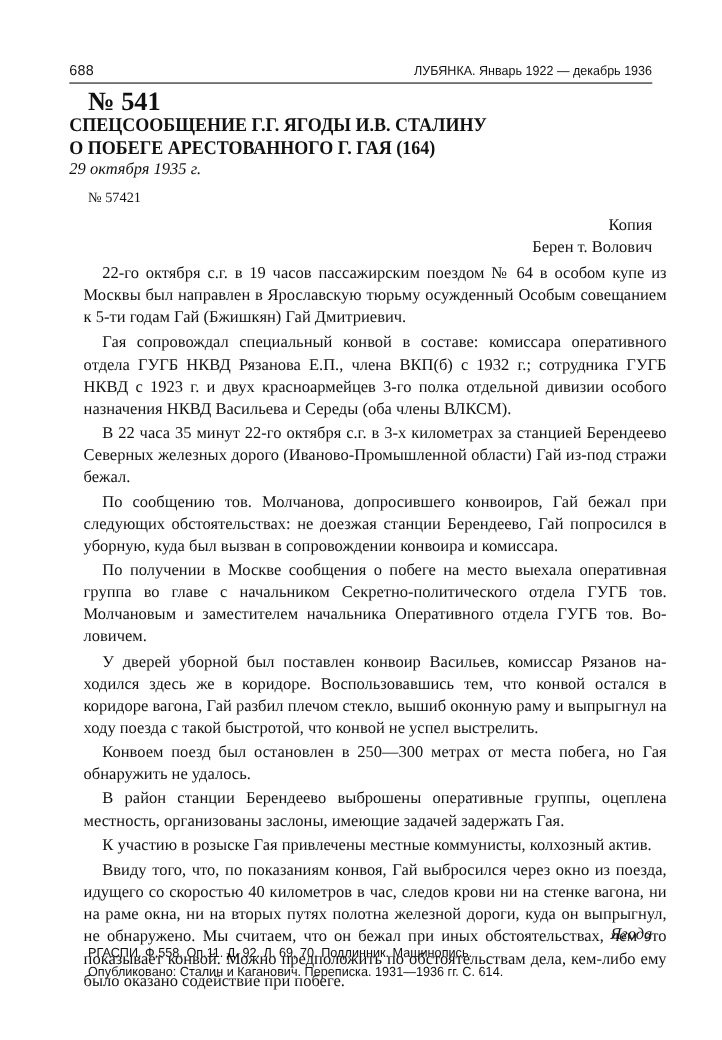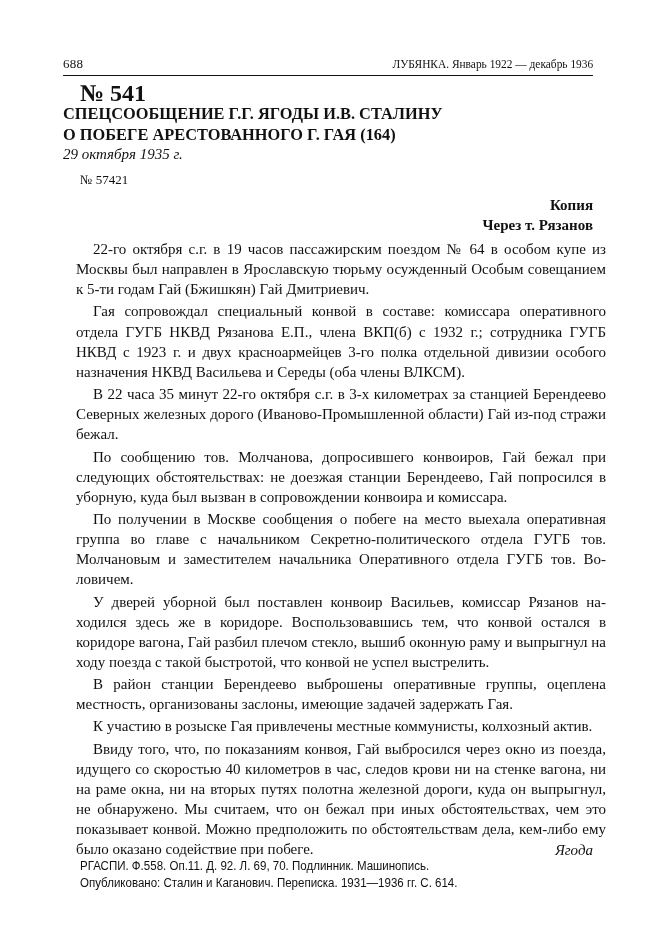--- a/index.html
+++ b/index.html
@@ -1,27 +1,27 @@
 <!DOCTYPE html>
 <html><head>
 <meta charset="utf-8">
 <style>
   html, body { margin: 0; padding: 0; background: #ffffff; }
   body { width: 656px; height: 945px; position: relative; overflow: hidden; color: #111; }
   .page { position: absolute; left: 63px; top: 0; width: 530px; }
   .running-head { position: absolute; top: 53px; left: 0; width: 530px; height: 22px;
-    font-family: Liberation Serif, serif; font-size: 13px; border-bottom: 1.5px solid #111; text-align: center; }
+    font-family: Liberation Sans, sans-serif; font-size: 13px; border-bottom: 1.5px solid #111; text-align: center; }
   .running-head .pnum { position: absolute; left: 0; top: 3px; letter-spacing: 0.2px; }
   .running-head .rtitle { position: absolute; right: 0; top: 4px; font-size: 12px; transform: scaleX(0.95); transform-origin: right; }
   .doc-number { position: absolute; top: 80px; left: 17px; font-family: "Liberation Serif", serif; font-weight: bold; font-size: 24px; }
   .doc-title { position: absolute; top: 103px; left: 0; width: 530px; font-family: "Liberation Serif", serif; font-weight: bold;
     font-size: 17.6px; line-height: 21px; transform: scaleX(0.93); transform-origin: left; white-space: nowrap; }
   .doc-date { position: absolute; top: 146px; left: 0; font-family: "Liberation Serif", serif; font-style: italic; font-size: 15px; }
   .reg-no { position: absolute; top: 172px; left: 17px; font-family: "Liberation Serif", serif; font-size: 13px; }
-  .copy-mark { position: absolute; top: 195px; right: 0; text-align: right; font-family: "Liberation Serif", serif; font-size: 15px; line-height: 20px; font-weight: bold; }
+  .copy-mark { position: absolute; top: 195px; right: 0; text-align: right; font-family: "Liberation Serif", serif; font-size: 15px; line-height: 20px; }
   .body-text { position: absolute; top: 239px; left: 0; width: 530px; font-family: "Liberation Serif", serif; font-size: 15px;
     line-height: 20.1px; text-align: justify; margin-left: 13px; }
   .body-text p { margin: 0 0 2.2px 0; text-indent: 17px; hyphens: manual; }
   .signature { position: absolute; top: 842px; right: 0; font-family: "Liberation Serif", serif; font-style: italic; font-weight: normal; font-size: 15px; }
   .archive { position: absolute; top: 858px; left: 17px; font-family: "Liberation Sans", sans-serif; font-size: 12px; line-height: 17px;
     transform: scaleX(0.96); transform-origin: left; white-space: nowrap; }
 </style>
 </head>
 <body>
 
@@ -38,30 +38,31 @@
     <div>СПЕЦСООБЩЕНИЕ Г.Г. ЯГОДЫ И.В. СТАЛИНУ</div>
     <div>О ПОБЕГЕ АРЕСТОВАННОГО Г. ГАЯ (164)</div>
   </div>
 
   <div class="doc-date">29 октября 1935 г.</div>
 
   <div class="reg-no">№ 57421</div>
 
   <div class="copy-mark">
     <div>Копия</div>
-    <div>Через т. Рязанов</div>
+    <div>Берен т. Волович</div>
   </div>
 
   <div class="body-text">
     <p>22-го октября с.г. в 19 часов пассажирским поездом № 64 в особом купе из Москвы был направлен в Ярославскую тюрьму осужденный Особым со­вещанием к 5-ти годам Гай (Бжишкян) Гай Дмитриевич.</p>
     <p>Гая сопровождал специальный конвой в составе: комиссара оперативного отдела ГУГБ НКВД Рязанова Е.П., члена ВКП(б) с 1932 г.; сотрудника ГУГБ НКВД с 1923 г. и двух красноармейцев 3-го полка отдельной дивизии особого назначения НКВД Васильева и Середы (оба члены ВЛКСМ).</p>
     <p>В 22 часа 35 минут 22-го октября с.г. в 3-х километрах за станцией Берен­деево Северных железных дорого (Иваново-Промышленной области) Гай из-под стражи бежал.</p>
     <p>По сообщению тов. Молчанова, допросившего конвоиров, Гай бежал при следующих обстоятельствах: не доезжая станции Берендеево, Гай попросился в уборную, куда был вызван в сопровождении конвоира и комиссара.</p>
     <p>По получении в Москве сообщения о побеге на место выехала оперативная группа во главе с начальником Секретно-политического отдела ГУГБ тов. Молчановым и заместителем начальника Оперативного отдела ГУГБ тов. Во­ловичем.</p>
     <p>У дверей уборной был поставлен конвоир Васильев, комиссар Рязанов на­ходился здесь же в коридоре. Воспользовавшись тем, что конвой остался в коридоре вагона, Гай разбил плечом стекло, вышиб оконную раму и выпрыг­нул на ходу поезда с такой быстротой, что конвой не успел выстрелить.</p>
+    <p>Конвоем поезд был остановлен в 250—300 метрах от места побега, но Гая обнаружить не удалось.</p>
     <p>В район станции Берендеево выброшены оперативные группы, оцеплена местность, организованы заслоны, имеющие задачей задержать Гая.</p>
     <p>К участию в розыске Гая привлечены местные коммунисты, колхозный актив.</p>
     <p>Ввиду того, что, по показаниям конвоя, Гай выбросился через окно из поезда, идущего со скоростью 40 километров в час, следов крови ни на стенке вагона, ни на раме окна, ни на вторых путях полотна железной дороги, куда он выпрыгнул, не обнаружено. Мы считаем, что он бежал при иных обсто­ятельствах, чем это показывает конвой. Можно предположить по обстоятель­ствам дела, кем-либо ему было оказано содействие при побеге.</p>
 
   </div>
 
   <div class="signature">Ягода</div>
 
   <div class="archive">
     <div>РГАСПИ. Ф.558. Оп.11. Д. 92. Л. 69, 70. Подлинник. Машинопись.</div>

